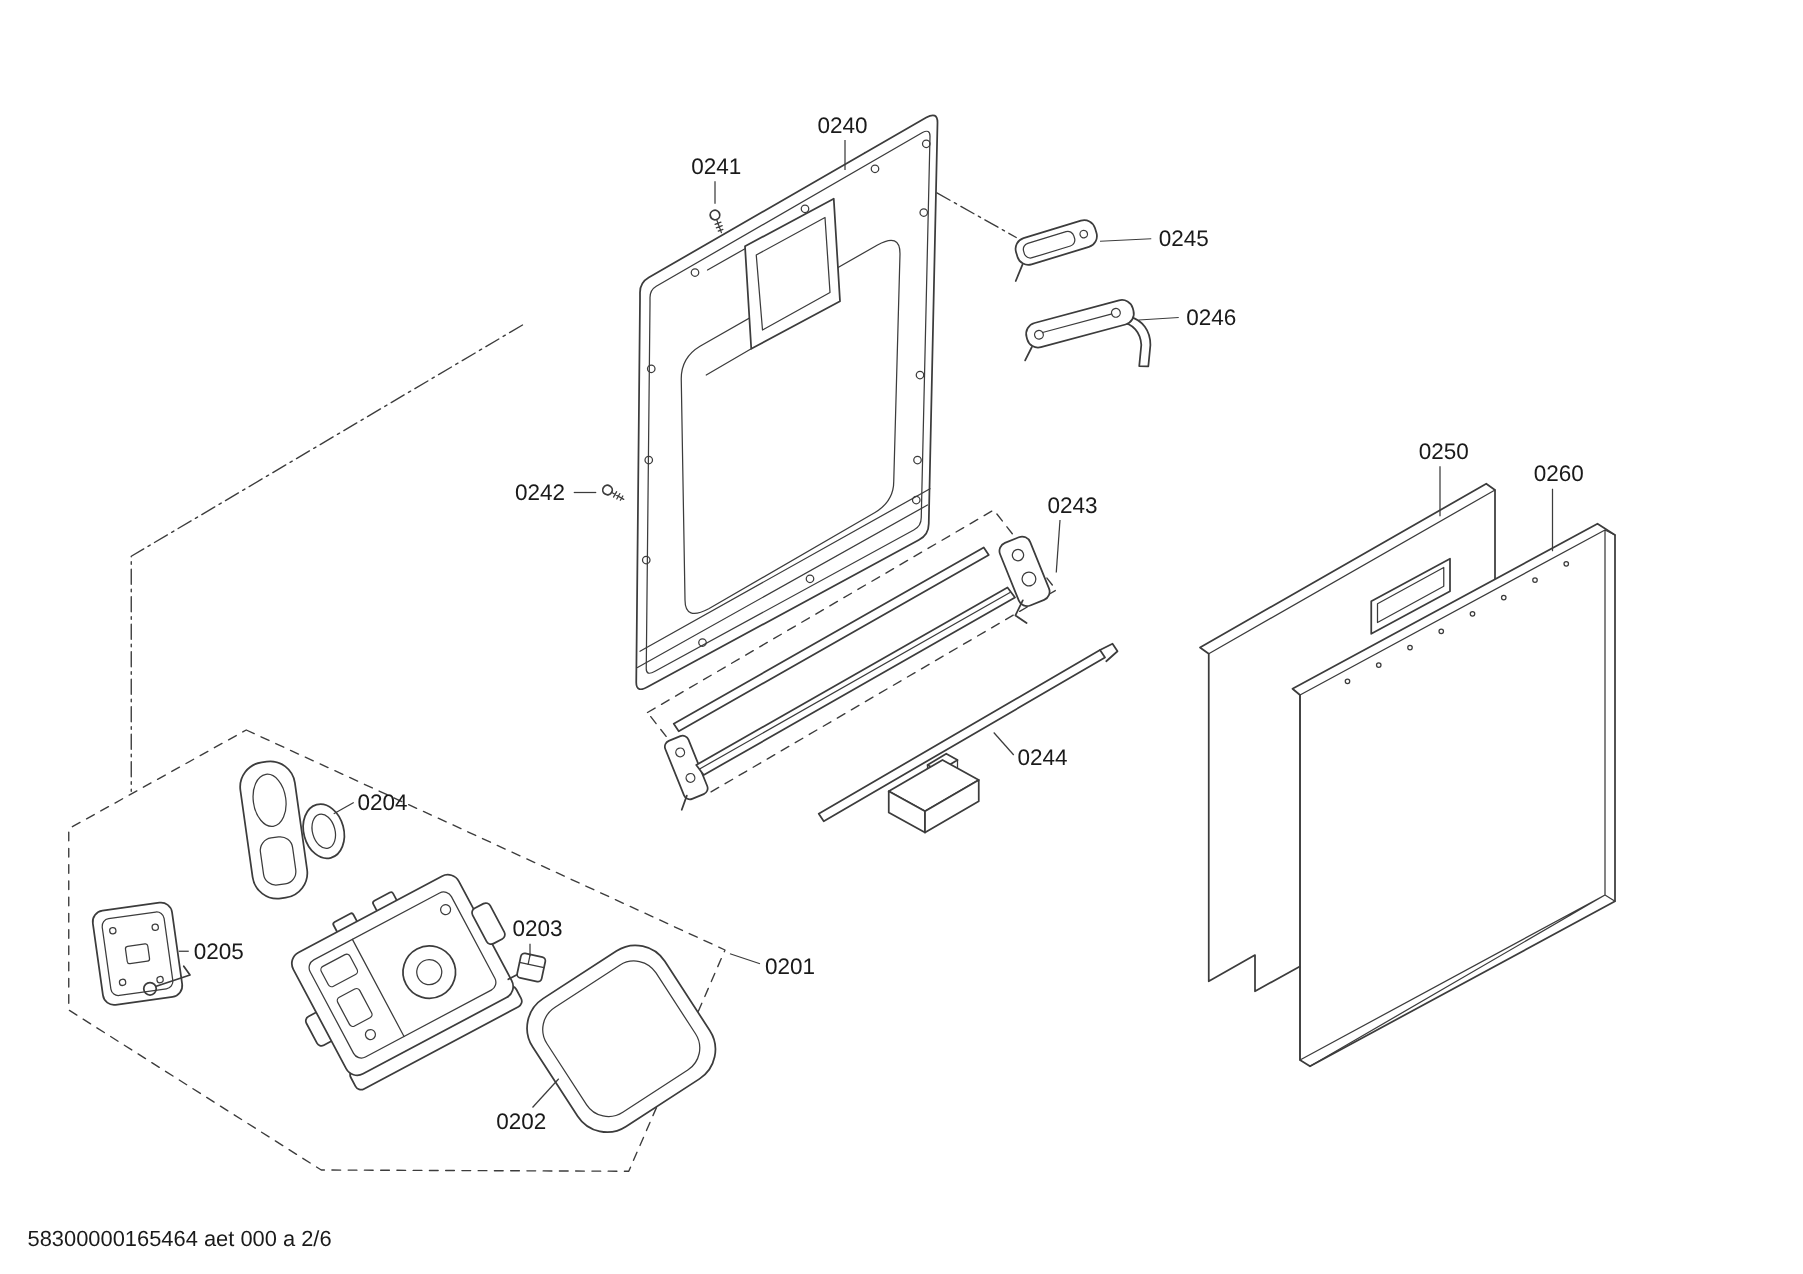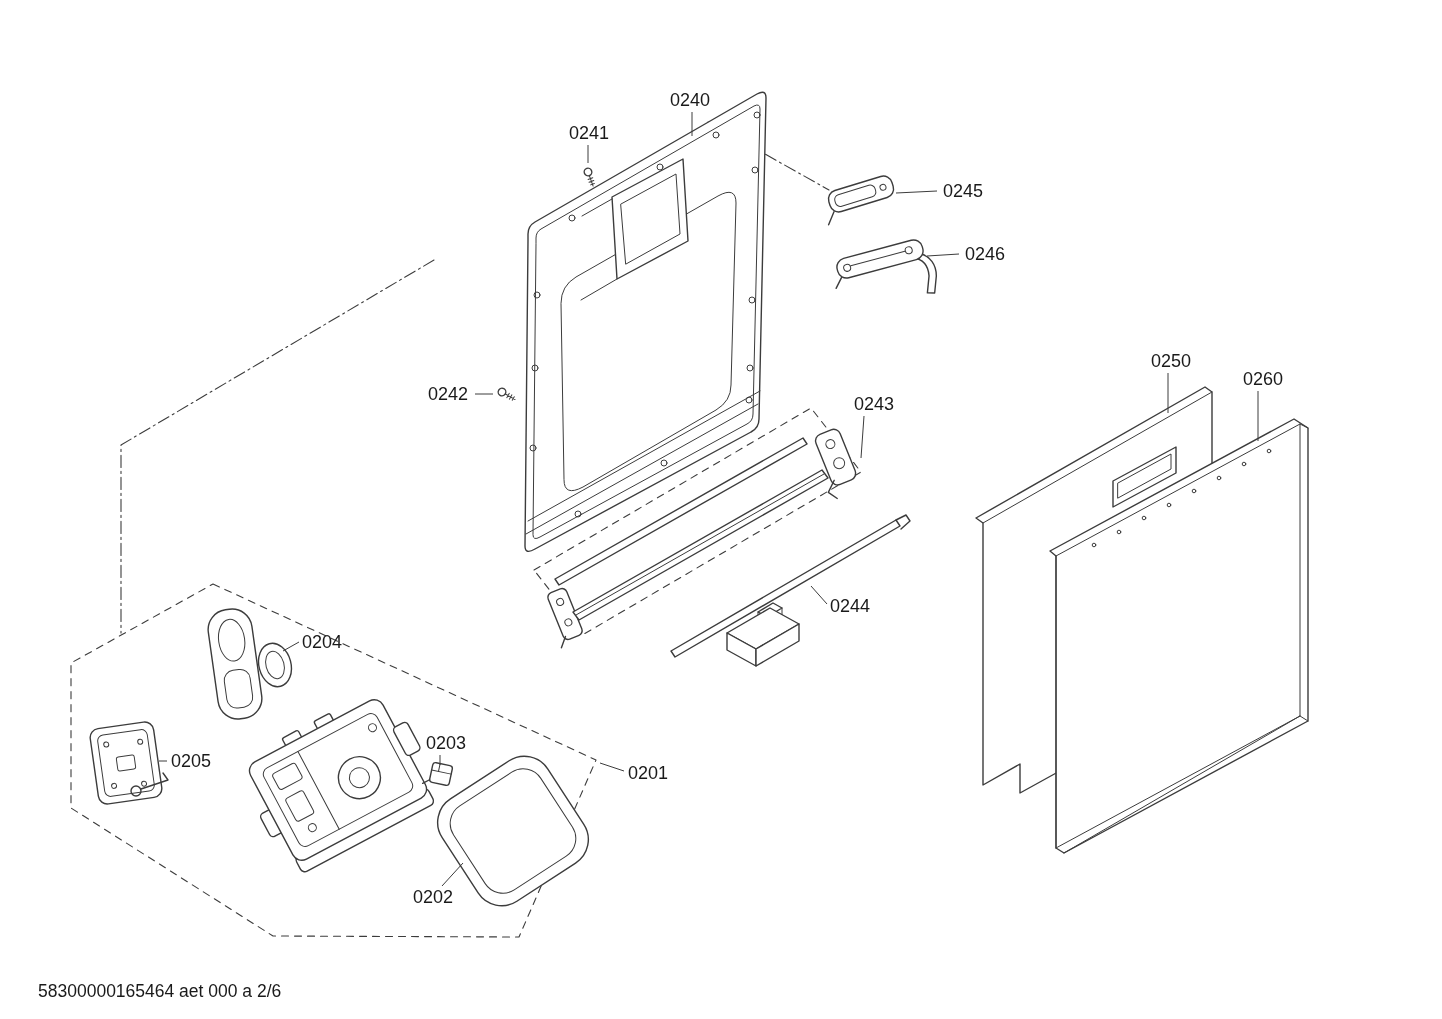--- a/index.html
+++ b/index.html
@@ -1,18 +1,18 @@
 <!DOCTYPE html>
 <html style="--line: #3c3c3c; --label: #1a1a1a; --bg: #ffffff;"><head>
 <meta charset="utf-8">
 <style>
   :root { --line:#3c3c3c; --label:#1a1a1a; --bg:#ffffff; }
   * { box-sizing:border-box; }
   body { margin:0; background:var(--bg); }
-  .stage { width:1442px; height:1019px; position:relative; background:var(--bg); overflow:hidden;padding-left:16px; }
+  .stage { width:1442px; height:1019px; position:relative; background:var(--bg); overflow:hidden; }
   svg { display:block; }
   .ln  { fill:none; stroke:var(--line); stroke-width:1.4; stroke-linejoin:round; stroke-linecap:round; }
   .lnf { fill:#ffffff; stroke:var(--line); stroke-width:1.4; stroke-linejoin:round; stroke-linecap:round; }
   .thin { stroke-width:1; }
   .dash { stroke-dasharray:7 6; stroke-width:1.1; }
   .dashdot { stroke-dasharray:12 4 2 4; stroke-width:1.1; }
   .leader { stroke:var(--line); stroke-width:1; fill:none; }
   .lbl { font-family:"Liberation Sans", sans-serif; font-size:18px; fill:var(--label); }
   .footer { font-family:"Liberation Sans", sans-serif; font-size:17.5px; fill:var(--label); }
 </style>

